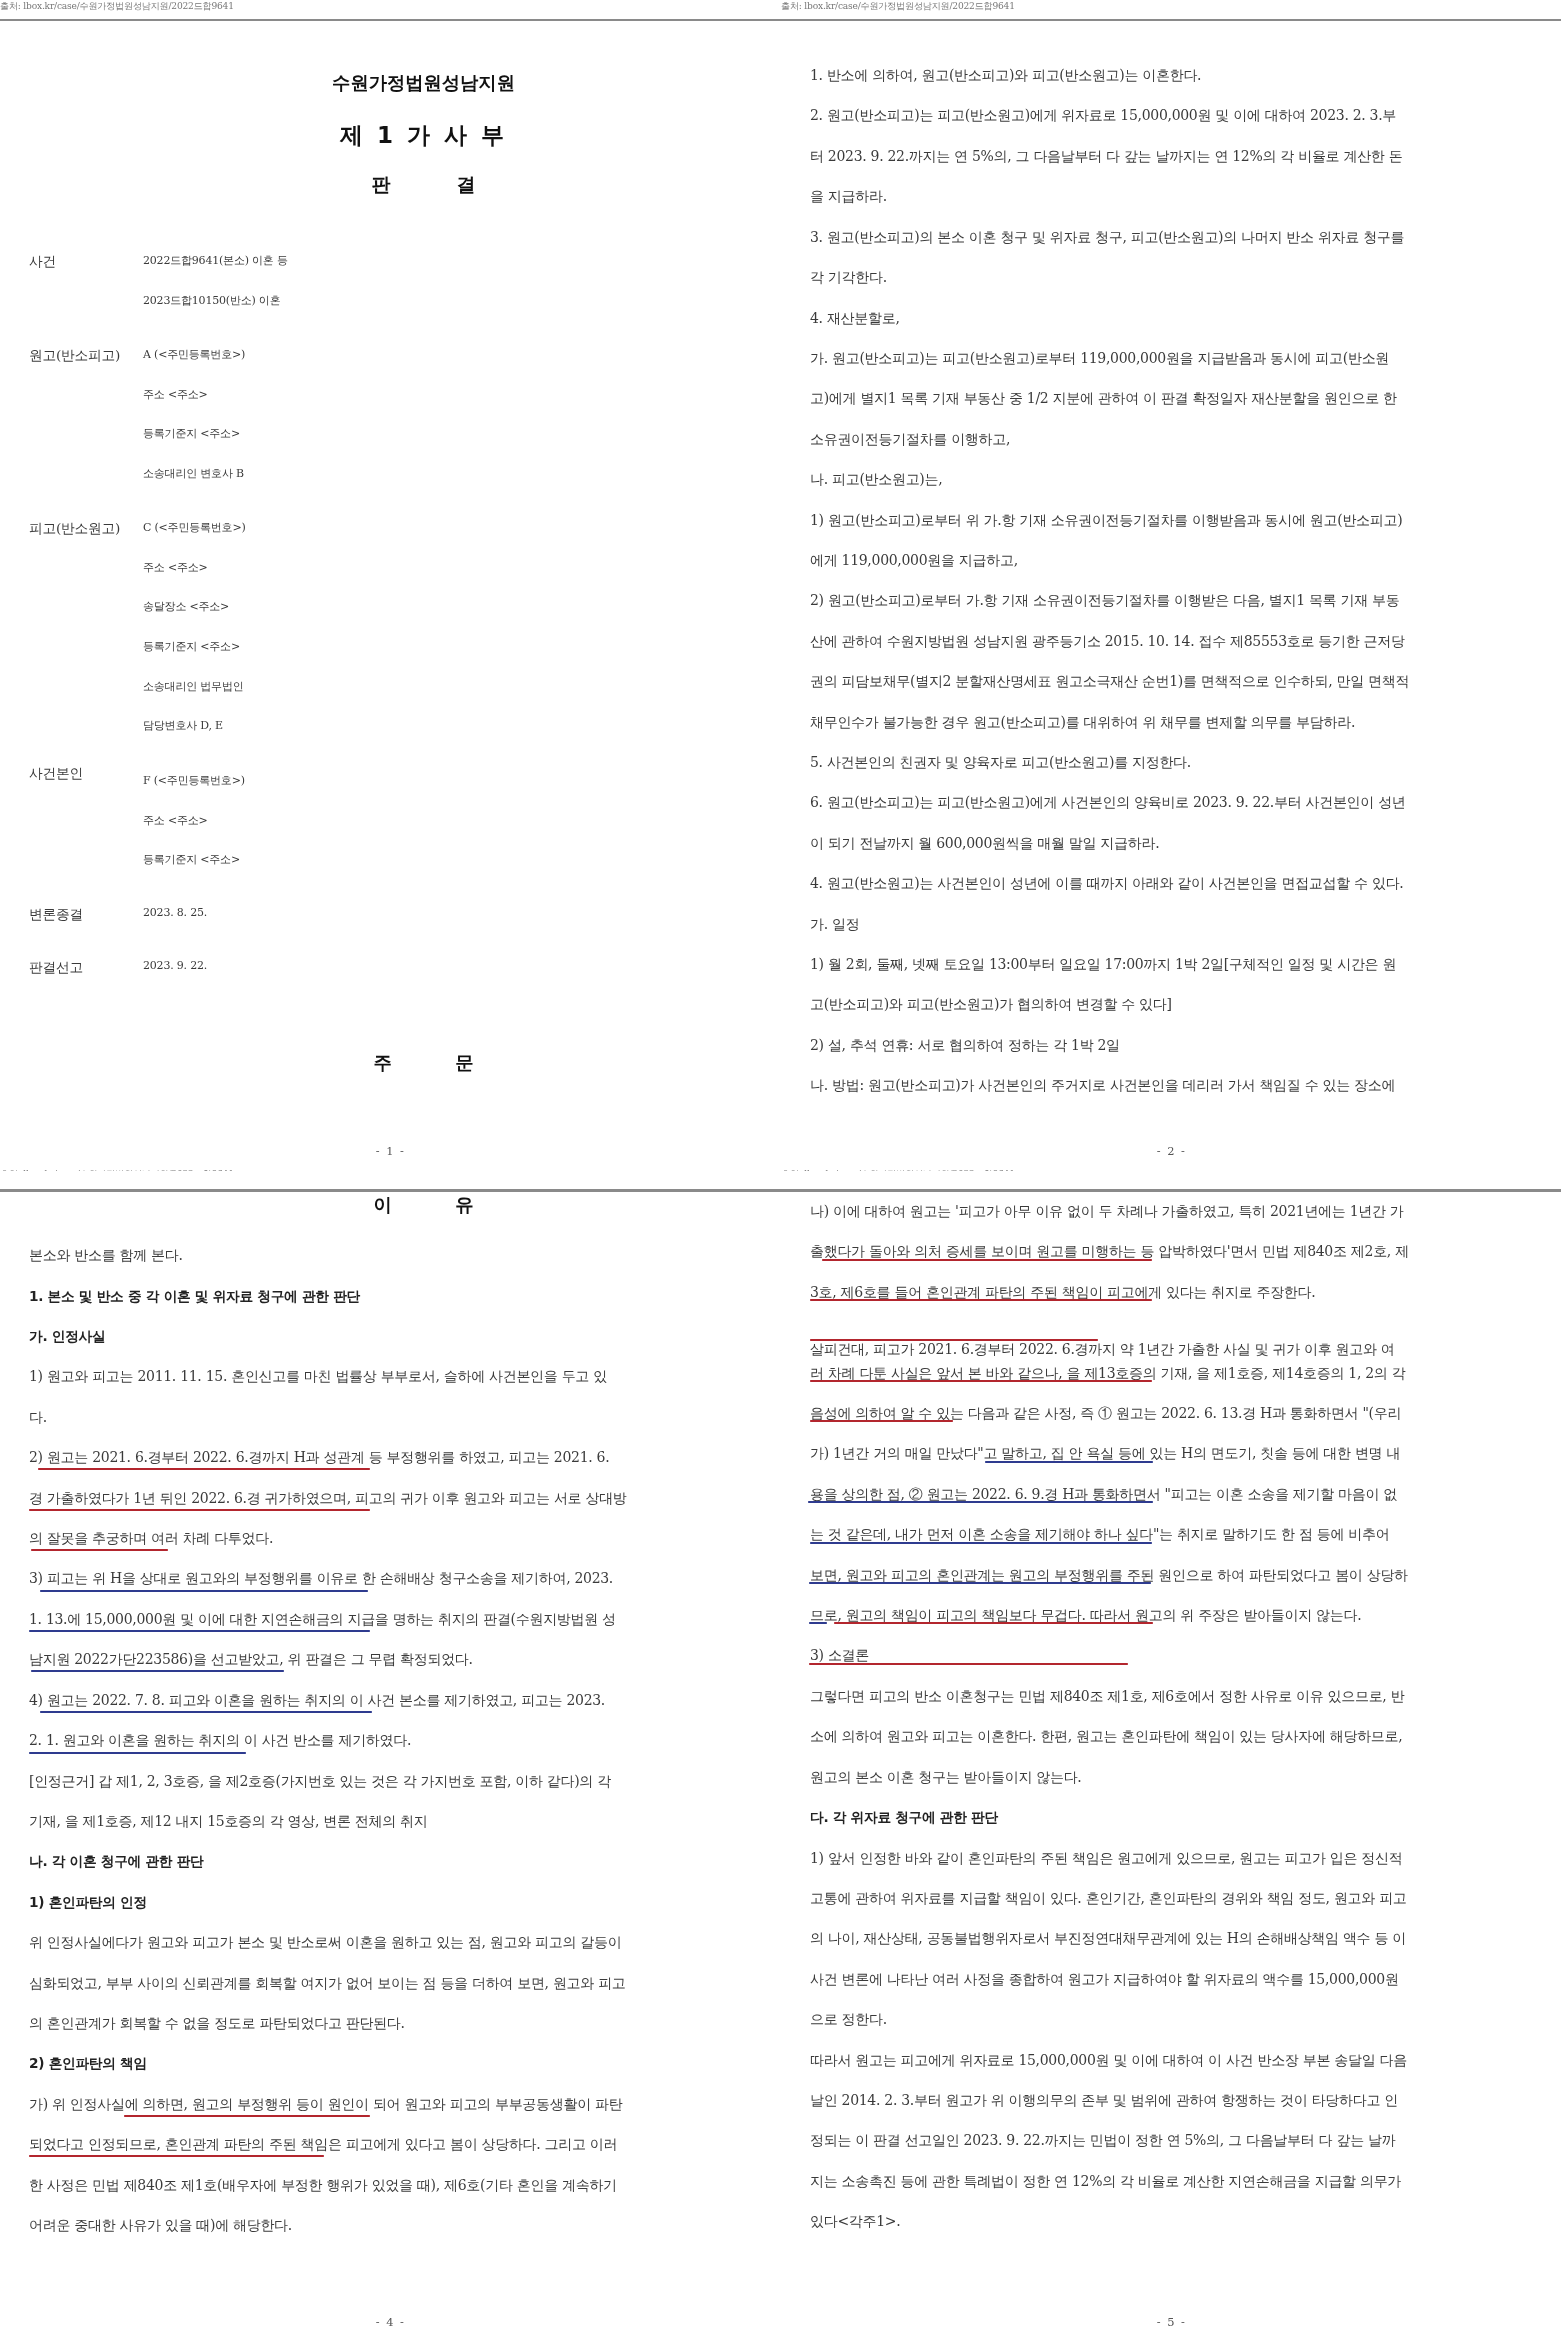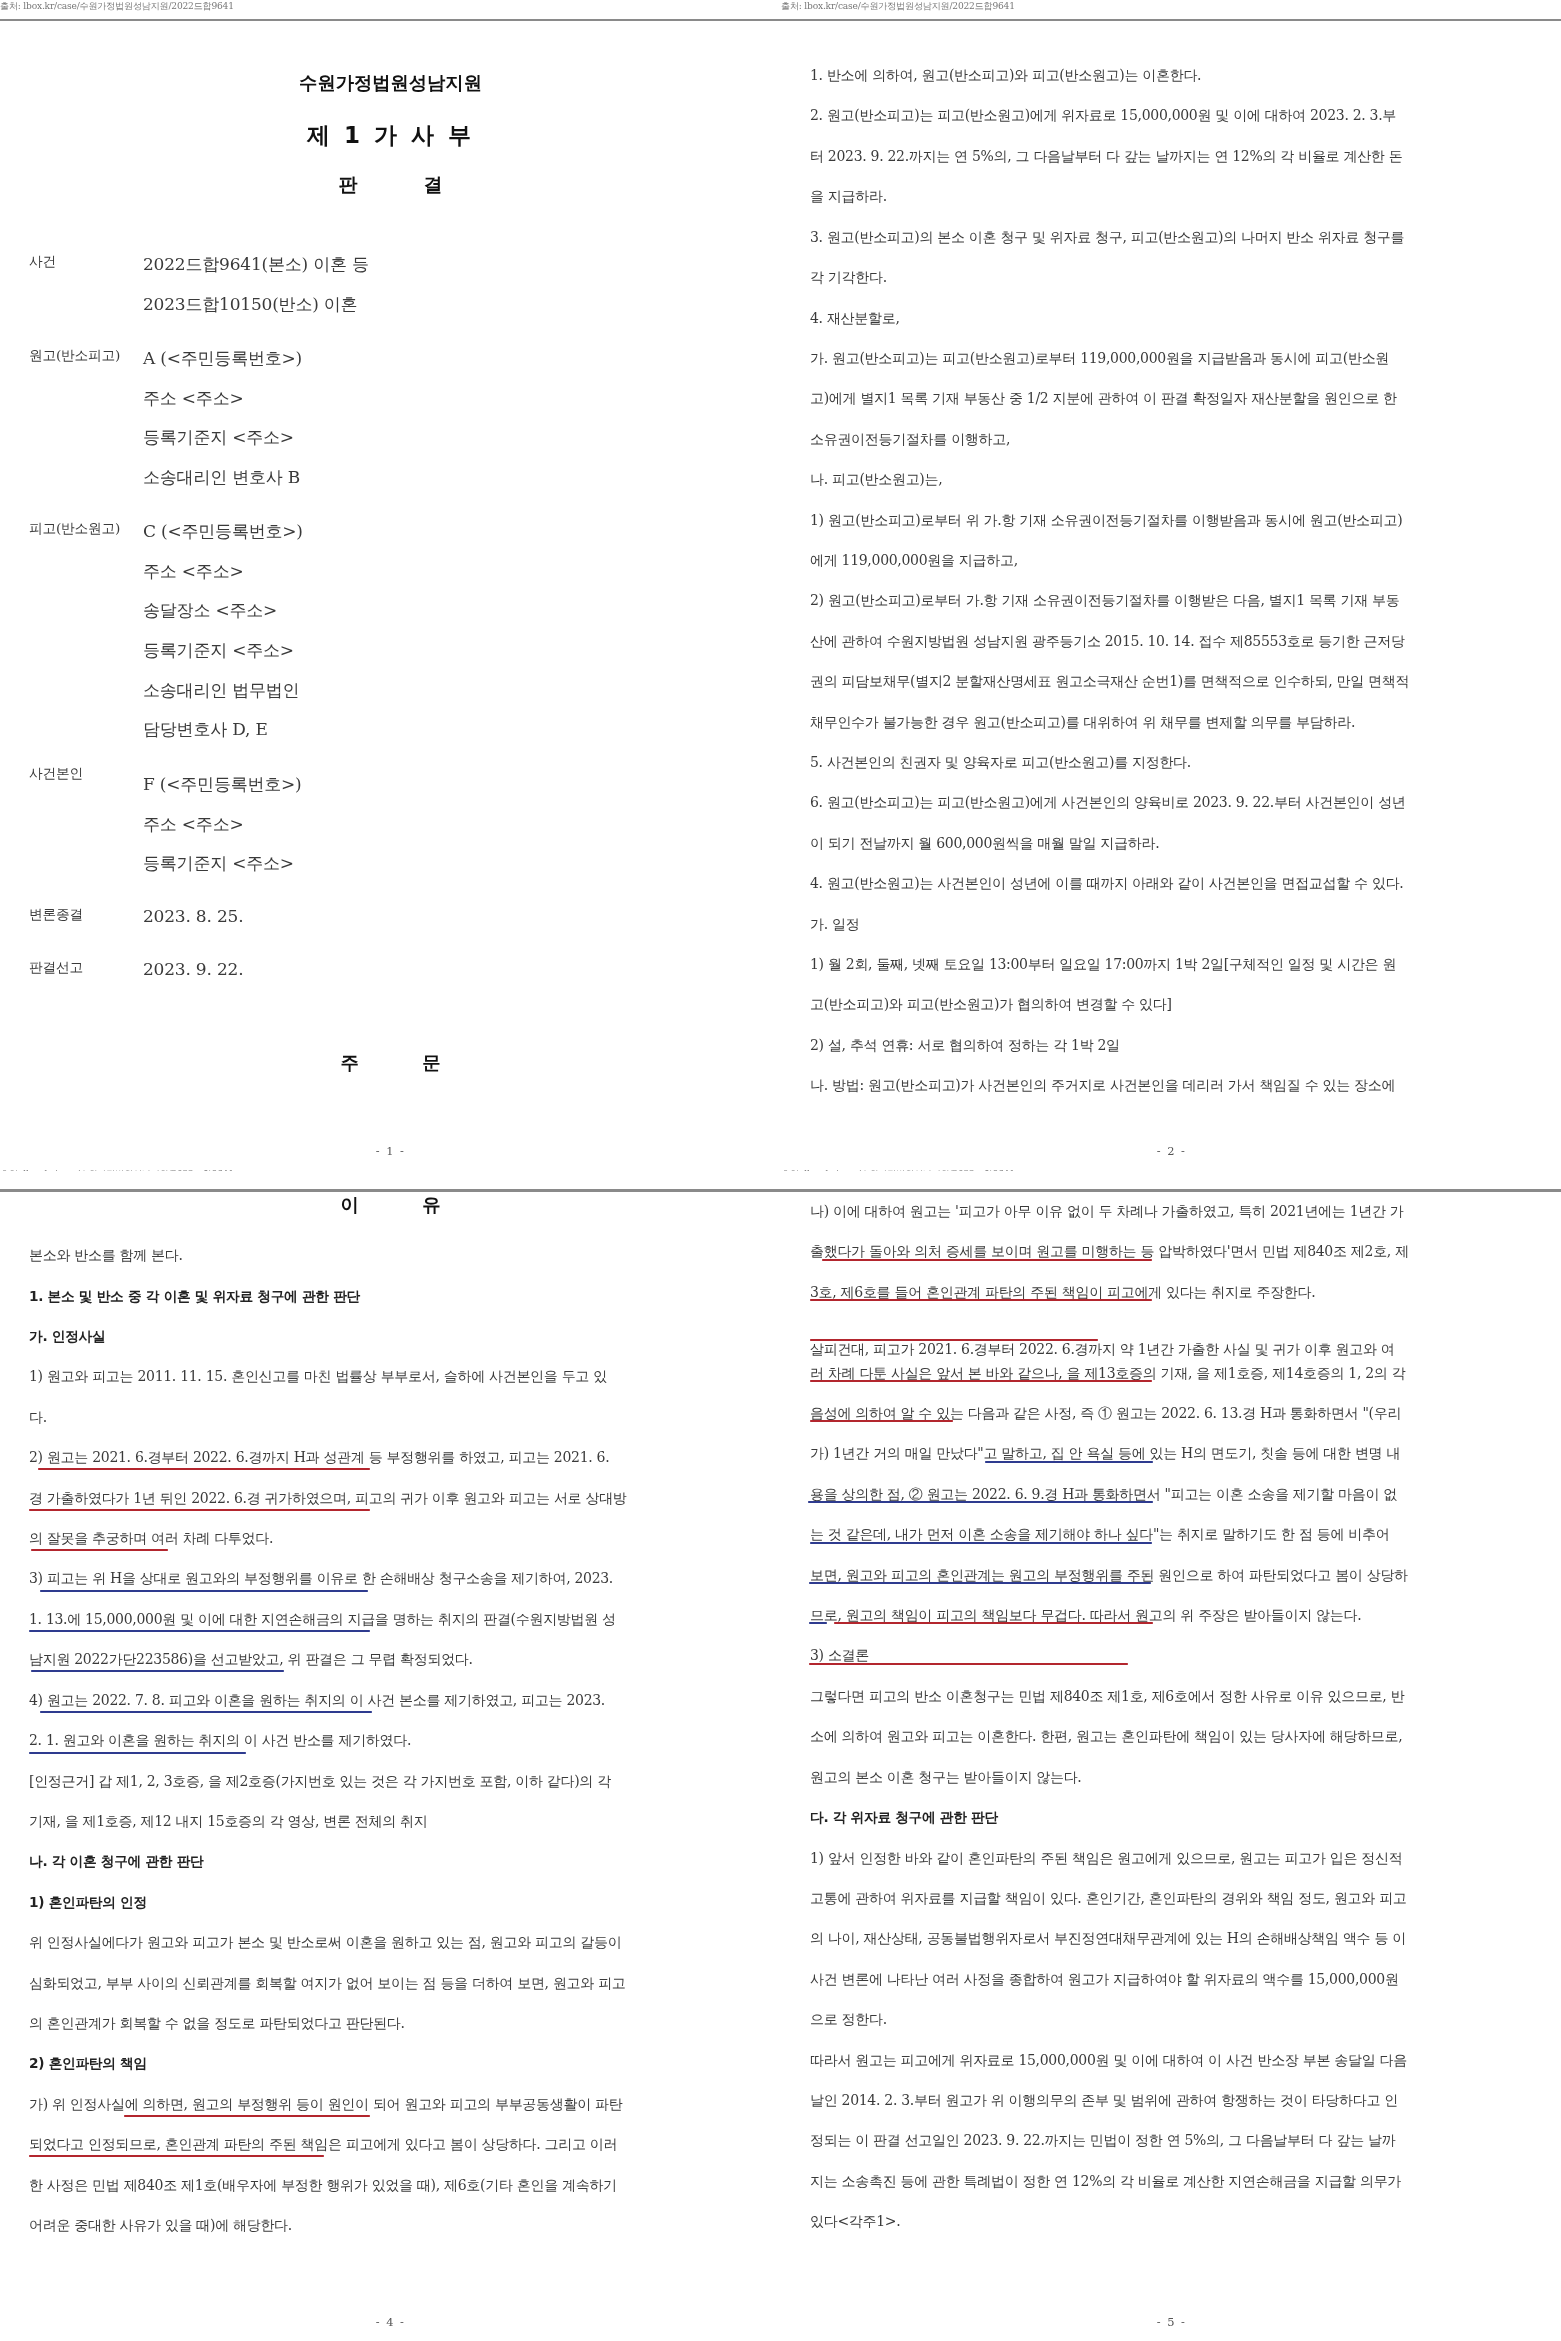--- a/index.html
+++ b/index.html
@@ -4,25 +4,25 @@
 <style>
   html,body{margin:0;padding:0;background:#fff;}
   body{width:1561px;height:2342px;position:relative;overflow:hidden;font-family:"DejaVu Serif","Liberation Serif",serif;color:#333;}
   .quad{position:absolute;width:781px;height:1171px;overflow:hidden;background:#fff;}
   .q1{left:0;top:0;} .q2{left:781px;top:0;} .q3{left:0;top:1171px;} .q4{left:781px;top:1171px;}
   .src{position:absolute;left:0;font-size:9.1px;color:#777;white-space:nowrap;letter-spacing:-0.2px;}
   .src-top{top:0;}
   .rule{position:absolute;left:0;right:0;height:2.3px;background:#8a8a8a;}
   .rule-top{top:19px;}
   .pg{position:absolute;width:100%;text-align:center;font-size:11.4px;color:#555;letter-spacing:1.5px;}
-  .title{position:absolute;width:100%;text-align:center;font-family:"DejaVu Sans","Liberation Sans",sans-serif;font-weight:bold;color:#111;}
+  .title{position:absolute;width:100%;text-align:center;font-family:"DejaVu Sans","Liberation Sans",sans-serif;font-weight:bold;color:#111;padding-left:33px;}
   .line{position:absolute;left:29px;font-size:14px;white-space:nowrap;color:#3a3a3a;letter-spacing:-0.3px;transform-origin:left center;}
   .line.b{font-weight:bold;color:#222;font-family:"DejaVu Sans","Liberation Sans",sans-serif;font-size:13.7px;}
   .lab{position:absolute;left:29px;font-size:13.7px;color:#3a3a3a;white-space:nowrap;letter-spacing:-0.2px;}
-  .val{position:absolute;left:143px;font-size:17px;color:#3a3a3a;white-space:nowrap;letter-spacing:-0.2px;}
+  .val{position:absolute;left:143px;font-size:11px;color:#3a3a3a;white-space:nowrap;letter-spacing:-0.2px;}
   .ul{position:absolute;height:2.3px;border-radius:0.8px;}
   .ul.red{background:#b3262e;}
   .ul.blue{background:#2e3b8f;}
 </style>
 </head>
 <body>
 
 <section class="quad q1">
   <div class="src src-top">출처: lbox.kr/case/수원가정법원성남지원/2022드합9641</div>
   <div class="rule rule-top"></div>

